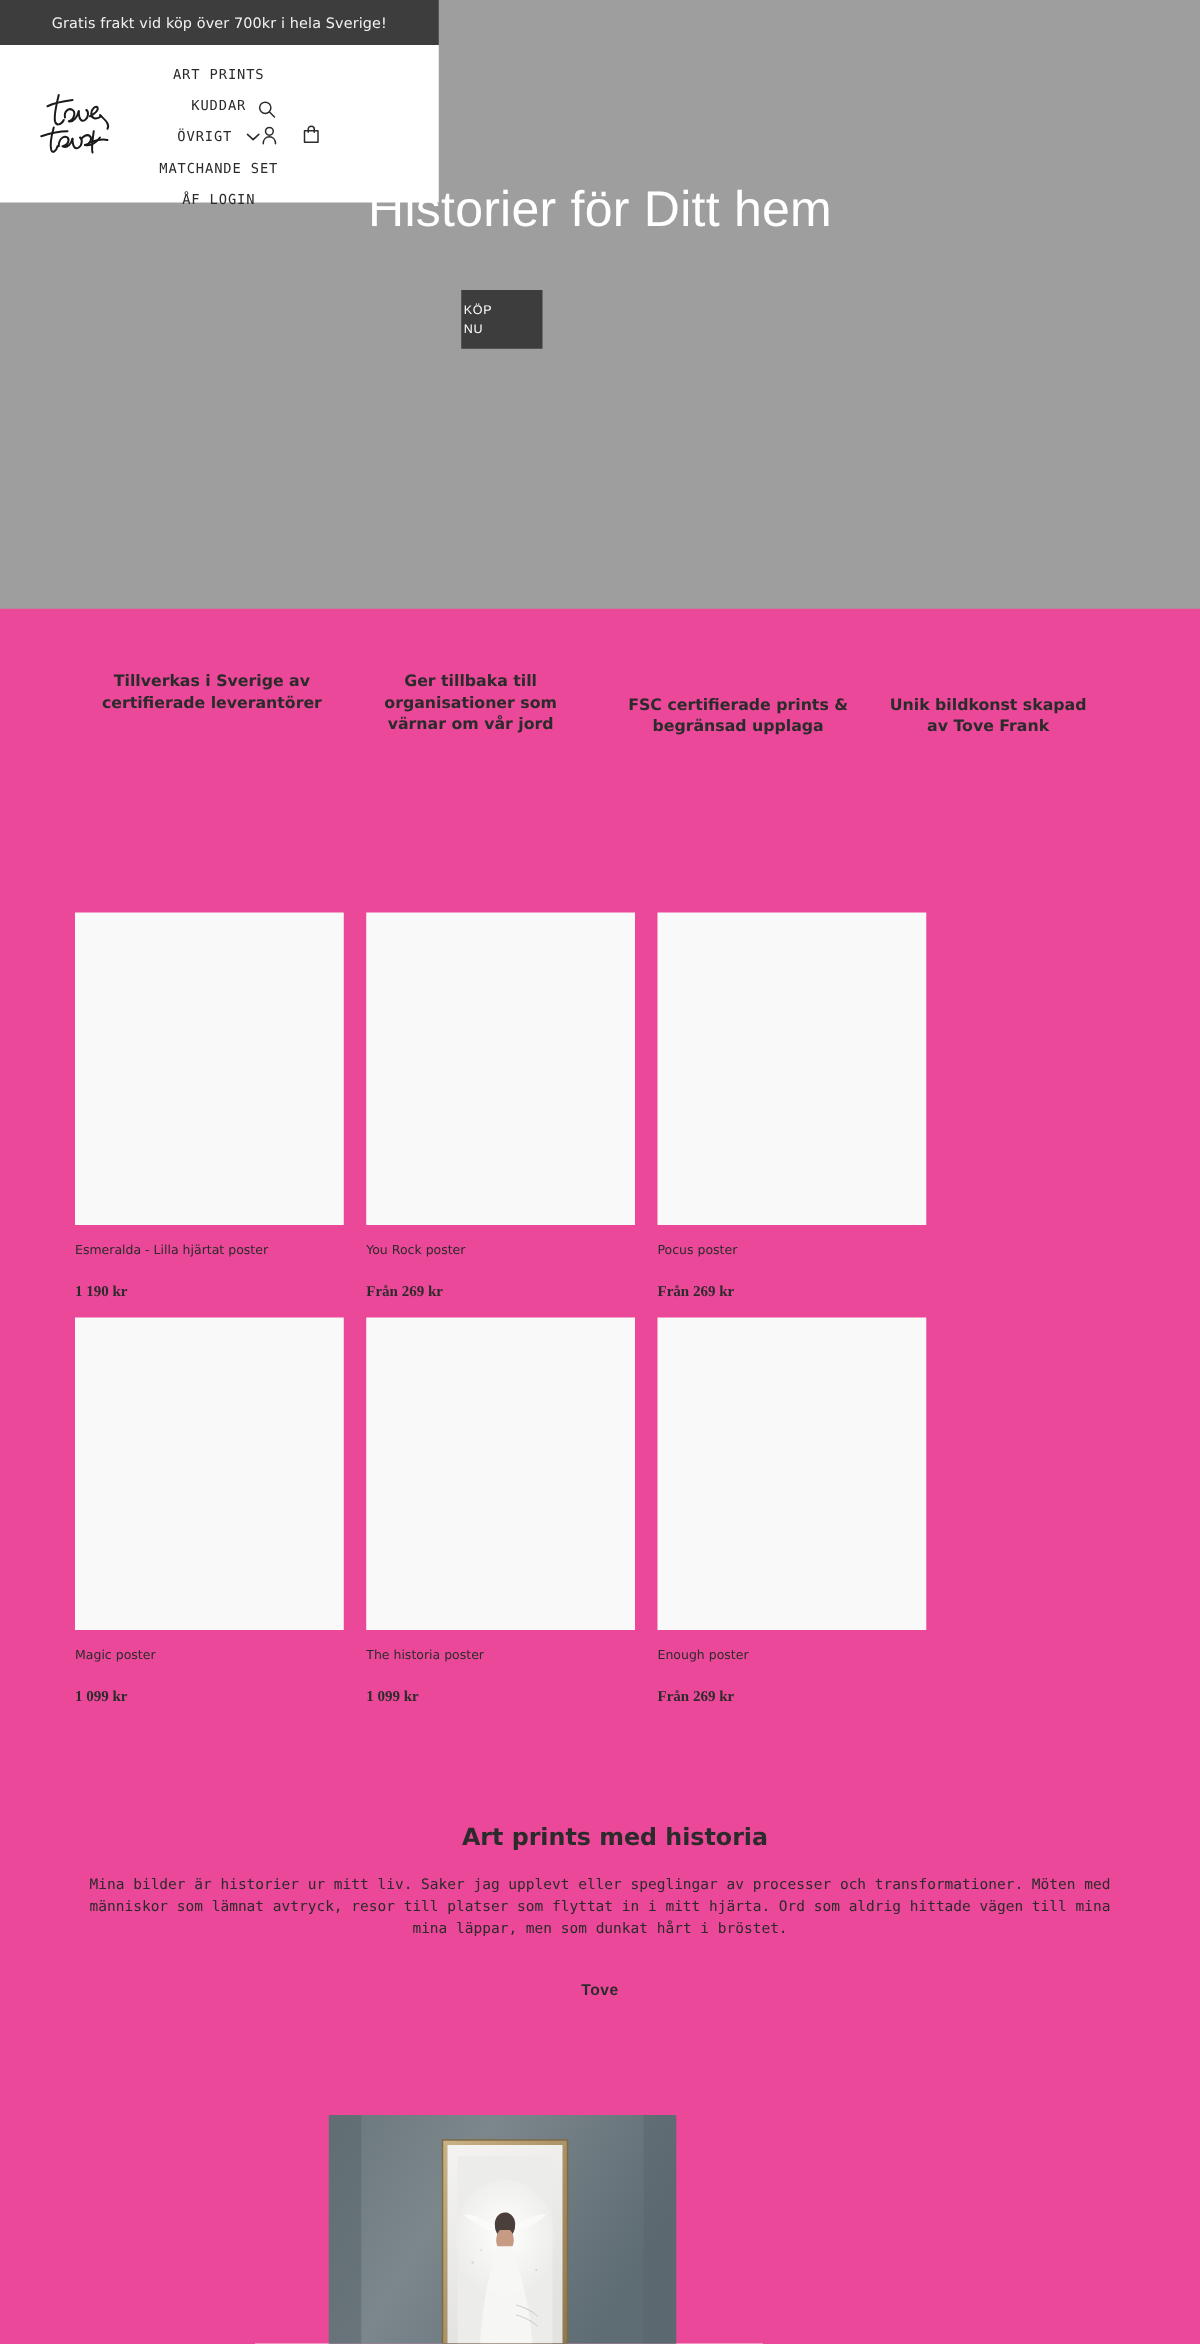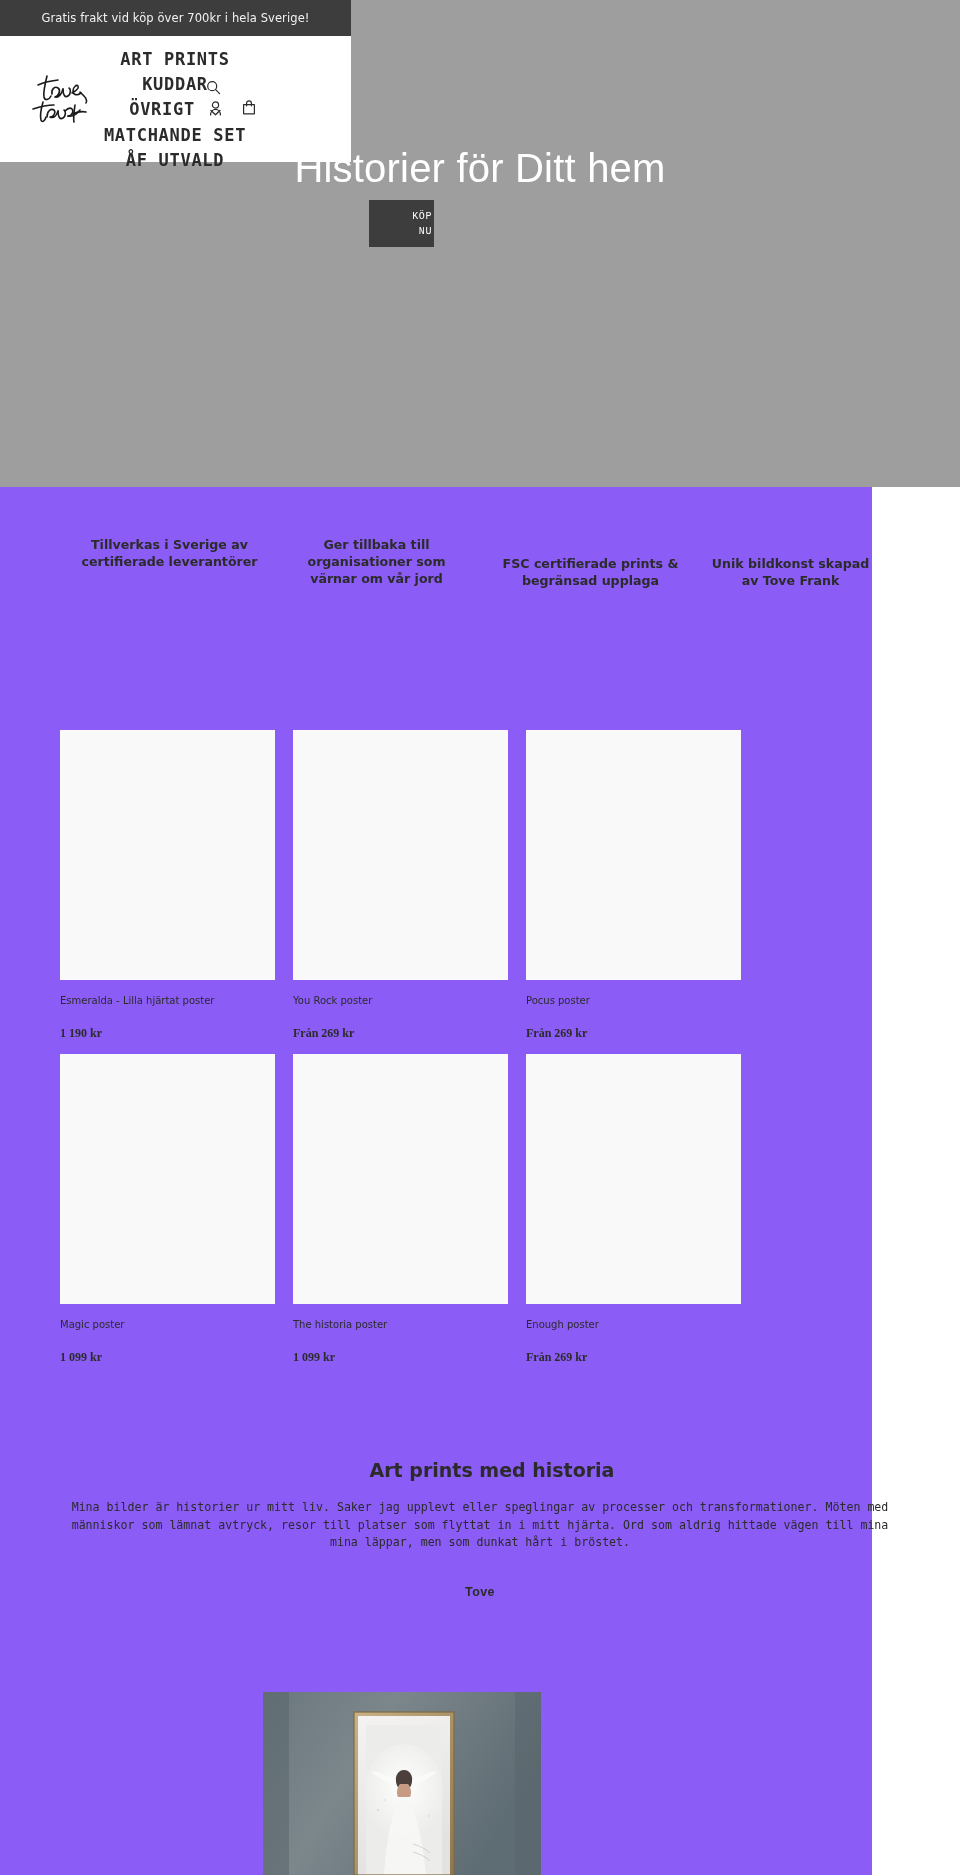--- a/index.html
+++ b/index.html
@@ -8,23 +8,23 @@
   html, body {
     width: 960px;
     height: 1875px;
     background: #ffffff;
     font-family: "Liberation Sans", sans-serif;
     overflow: hidden;
   }
 
   #page {
     position: relative;
-    width: 872px;
+    width: 960px;
     height: 1875px;
-    background: #8b5cf6;
+    background: #ec4899;
   }
 
   
   .hero-backdrop {
     position: absolute;
     left: 0; top: 0;
     width: 960px;
     height: 487px;
     background: #9e9e9e;
   }
@@ -69,28 +69,27 @@
   .nav {
     position: absolute;
     left: 100px;
     top: 11px;
     width: 150px;
     text-align: center;
   }
   .nav-item {
     display: block;
     font-family: "DejaVu Sans Mono", monospace;
-    font-size: 17px;
+    font-size: 11px;
     letter-spacing: 0.7px;
     color: #2b2b2b;
     line-height: 25px;
     white-space: nowrap;
     text-decoration: none;
     cursor: pointer;
-    font-weight: bold;
   }
   .nav-item .caret {
     display: inline-block;
     vertical-align: middle;
     margin-left: 4px;
   }
 
   .header-icons {
     position: absolute;
     left: 198px;
@@ -118,31 +117,31 @@
     font-size: 40px;
     font-weight: 400;
     letter-spacing: 0.2px;
     line-height: 56px;
     white-space: nowrap;
   }
 
   .hero-cta {
     position: absolute;
     left: 369px;
-    top: 200px;
+    top: 232px;
     width: 65px;
     height: 47px;
     background: #3d3d3d;
     color: #ffffff;
     border: none;
-    font-family: Liberation Mono, monospace;
+    font-family: Liberation Sans, sans-serif;
     font-size: 10px;
     letter-spacing: 0.6px;
     line-height: 15px;
-    text-align: right;
+    text-align: left;
     padding: 8px 2px;
     cursor: pointer;
   }
   .hero-cta span { display: block; }
 
   
   .benefits {
     position: absolute;
     left: 0;
     top: 536px;
@@ -307,21 +306,21 @@
         <span class="caret">
           <svg width="11" height="7" viewBox="0 0 11 7" fill="none" stroke="#2b2b2b" stroke-width="1.3" stroke-linecap="round" stroke-linejoin="round">
               <path d="M1 1.5 L5.5 5.7 L10 1.5"></path>
             </svg>
         </span>
       </a>
       <a class="nav-item">
         <span>MATCHANDE SET</span>
       </a>
       <a class="nav-item">
-        <span>ÅF UTVALD</span>
+        <span>ÅF LOGIN</span>
       </a>
     </nav>
 
     <div class="header-icons">
       <span class="ic ic-search">
         <svg width="15" height="15" viewBox="0 0 15 15" fill="none" stroke="#2b2b2b" stroke-width="1.2">
           <circle cx="6.2" cy="6.2" r="4.5"></circle>
             <path d="M9.6 9.6 L13.6 13.6" stroke-linecap="round"></path>
         </svg>
       </span>

